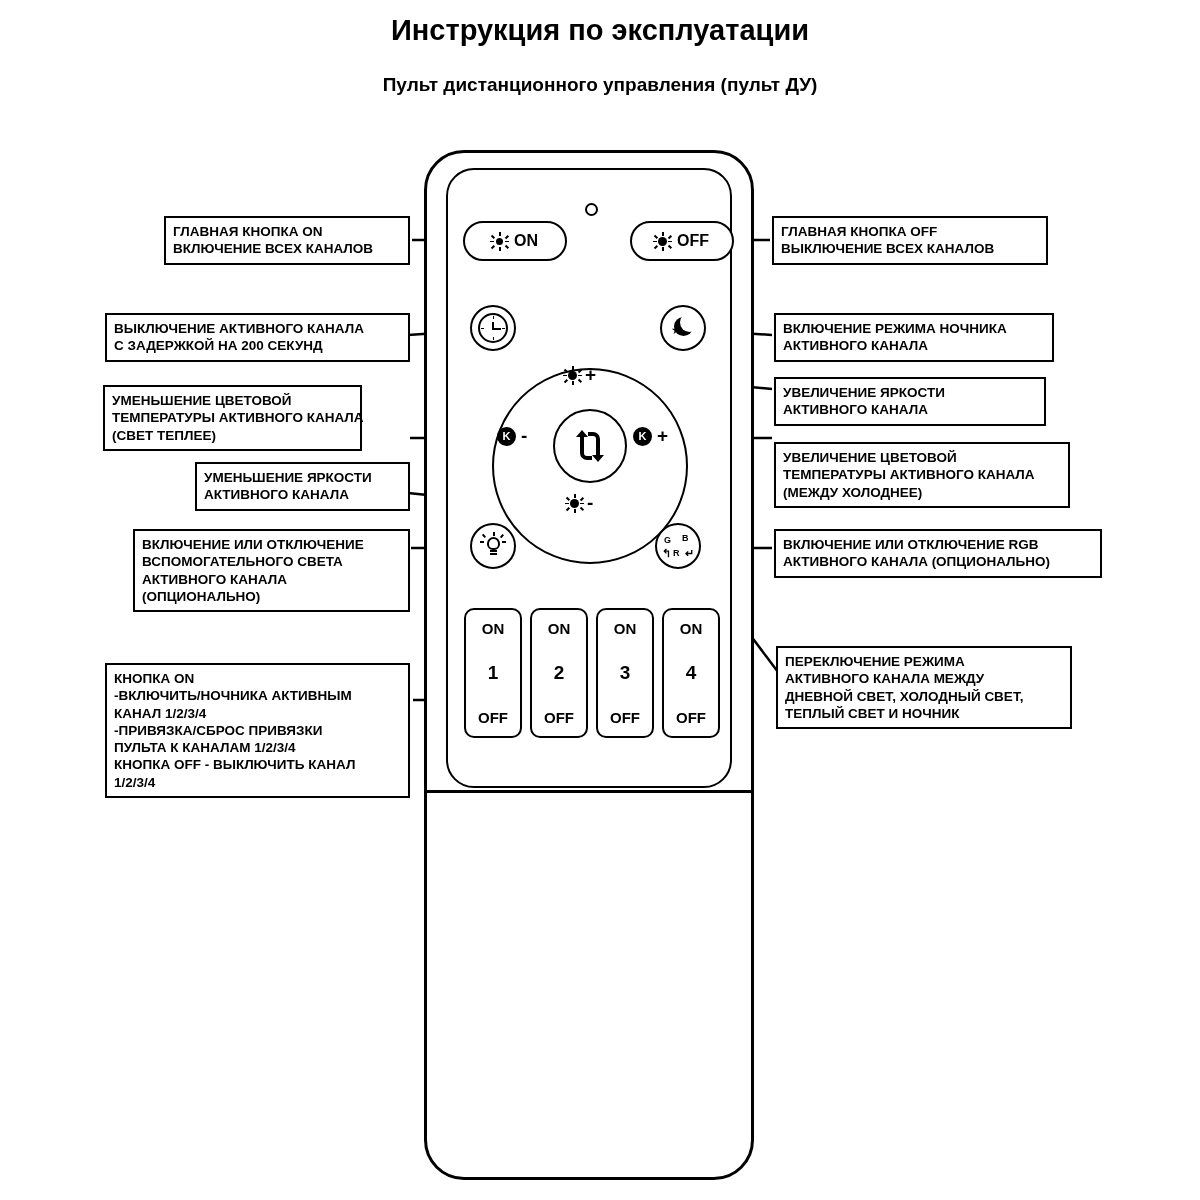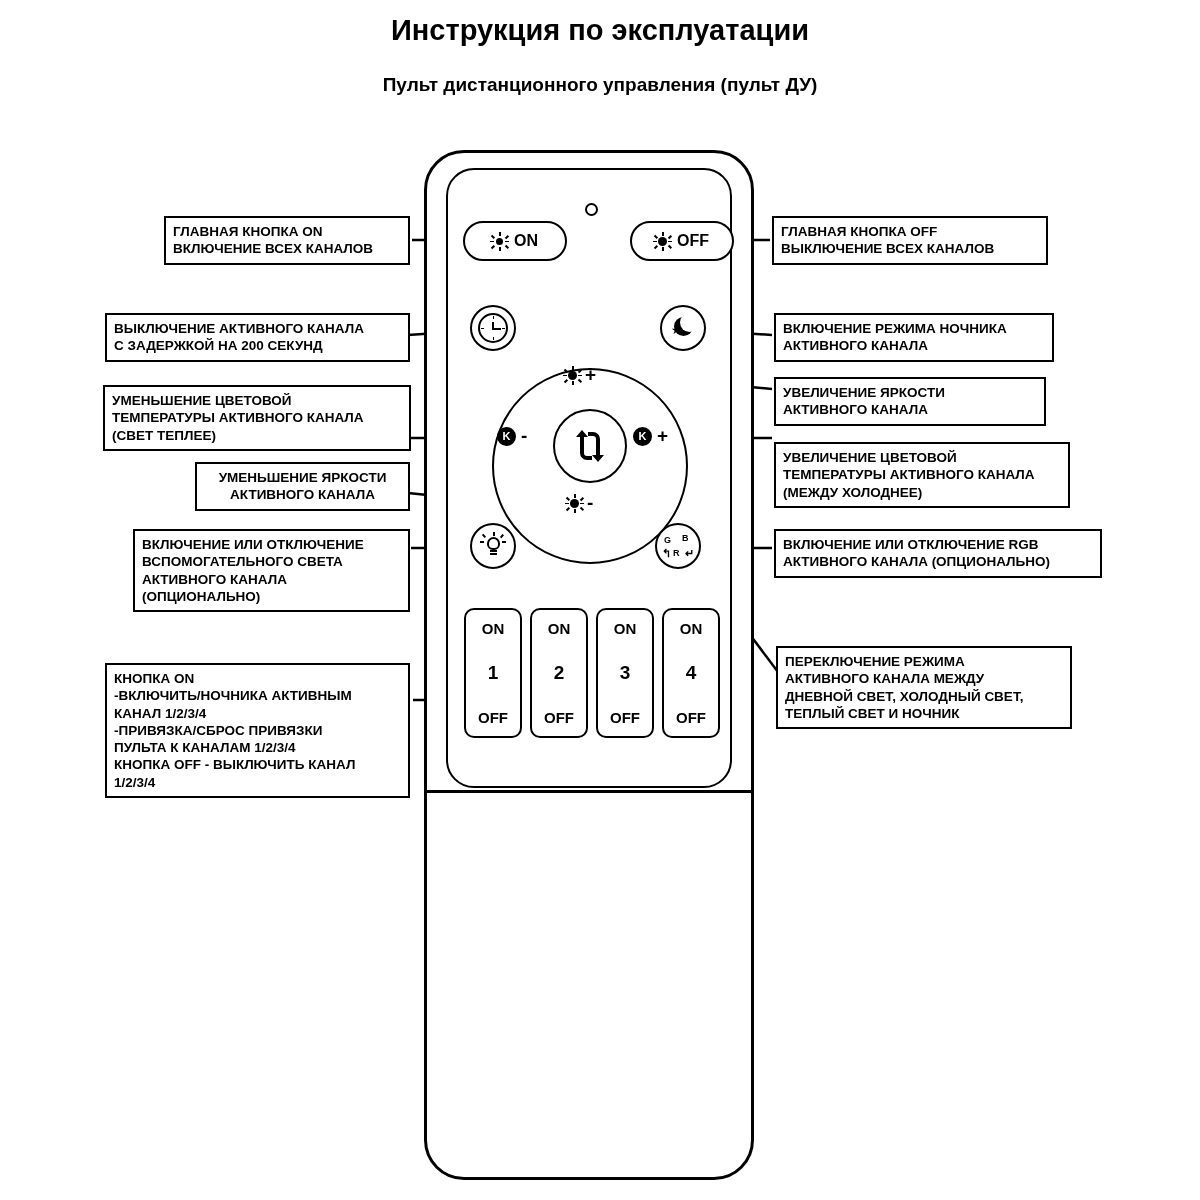--- a/index.html
+++ b/index.html
@@ -318,32 +318,32 @@
   <div class="callout" style="left:105px;top:313px;width:305px;">
     <div>ВЫКЛЮЧЕНИЕ АКТИВНОГО КАНАЛА</div>
     <div>С ЗАДЕРЖКОЙ НА 200 СЕКУНД</div>
   </div>
 
   <div class="callout" style="left:774px;top:313px;width:280px;">
     <div>ВКЛЮЧЕНИЕ РЕЖИМА НОЧНИКА</div>
     <div>АКТИВНОГО КАНАЛА</div>
   </div>
 
-  <div class="callout" style="left:103px;top:385px;width:308px;">
+  <div class="callout" style="left:103px;top:385px;width:259px;">
     <div>УМЕНЬШЕНИЕ ЦВЕТОВОЙ</div>
     <div>ТЕМПЕРАТУРЫ АКТИВНОГО КАНАЛА</div>
     <div>(СВЕТ ТЕПЛЕЕ)</div>
   </div>
 
   <div class="callout" style="left:774px;top:377px;width:272px;">
     <div>УВЕЛИЧЕНИЕ ЯРКОСТИ</div>
     <div>АКТИВНОГО КАНАЛА</div>
   </div>
 
-  <div class="callout" style="left:195px;top:462px;width:215px;text-align:center;">
+  <div class="callout" style="left:195px;top:462px;width:215px;">
     <div>УМЕНЬШЕНИЕ ЯРКОСТИ</div>
     <div>АКТИВНОГО КАНАЛА</div>
   </div>
 
   <div class="callout" style="left:774px;top:442px;width:296px;">
     <div>УВЕЛИЧЕНИЕ ЦВЕТОВОЙ</div>
     <div>ТЕМПЕРАТУРЫ АКТИВНОГО КАНАЛА</div>
     <div>(МЕЖДУ ХОЛОДНЕЕ)</div>
   </div>
 

